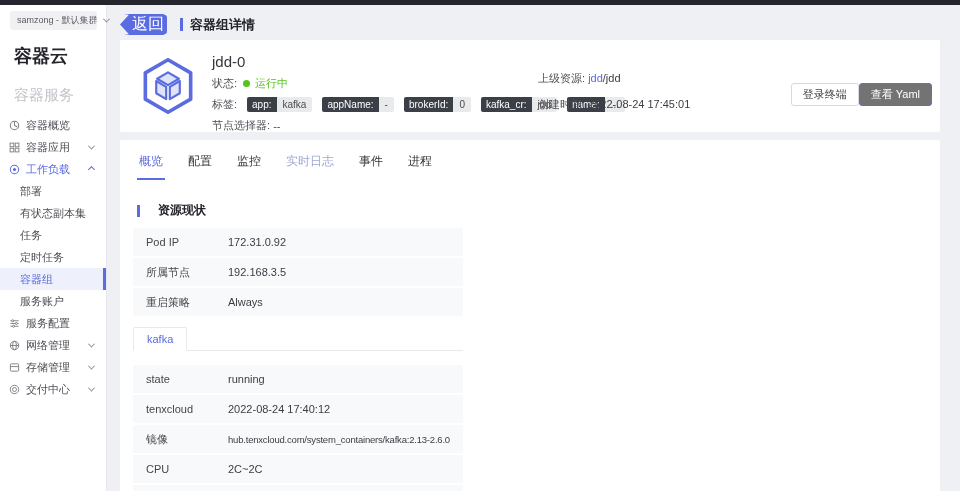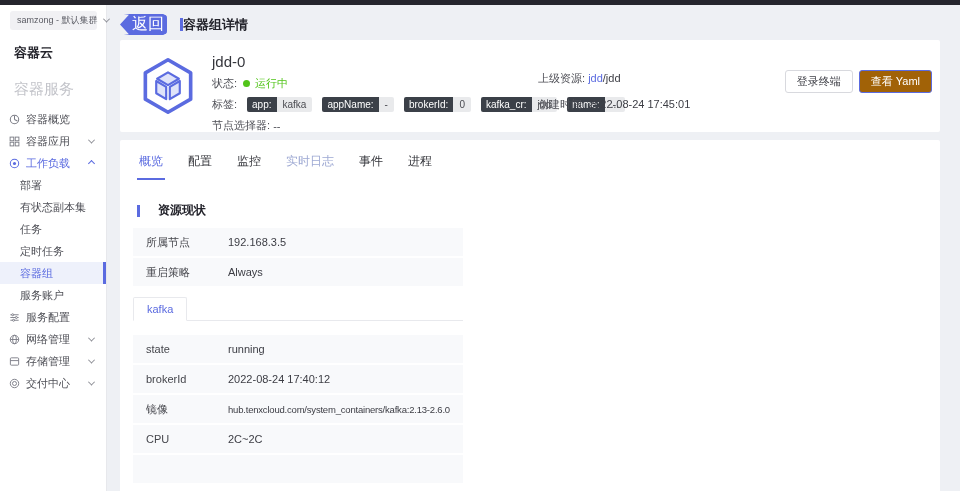--- a/index.html
+++ b/index.html
@@ -5,63 +5,63 @@
   * { box-sizing: border-box; margin: 0; padding: 0; }
   html,body { width:960px; height:491px; }
   body { font-family: "Liberation Sans", "DejaVu Sans", sans-serif; background:#eef0f4; }
   .page { width:960px; height:491px; overflow:hidden; position:relative; background:#eef0f4; }
   .topbar { height:5px; background:#25252d; }
   .layout { display:flex; height:486px; }
 
   
   .sidebar { width:107px; background:#fff; border-right:1px solid #e7e8ec; flex-shrink:0; position:relative; }
   .cluster { margin:6px 9px 0 10px; background:#f1f1f4; border-radius:3px; height:19px; display:flex; align-items:center; justify-content:space-between; padding:0 7px; font-size:9px; color:#5a5b63; cursor:pointer; white-space:nowrap; }
-  .app-title { font-size:13px; font-weight:bold; color:#23232b; margin:14px 0 0 14px; }
+  .app-title { font-size:18px; font-weight:bold; color:#23232b; margin:14px 0 0 14px; }
   .section-label { font-size:15px; color:#c3c4ca; margin:18px 0 9px 14px; }
   .menu-item { height:22px; display:flex; align-items:center; padding:0 9px; font-size:11px; color:#4e4f56; cursor:pointer; position:relative; white-space:nowrap; }
   .menu-item .mi-icon { width:11px; height:11px; margin-right:6px; color:#7b7c85; flex-shrink:0; }
   .menu-item.sub { padding-left:20px; }
   .menu-item.active-parent { color:#5b6be0; }
   .menu-item.active-parent .mi-icon { color:#5b6be0; }
   .menu-item.active { background:#eef1fb; color:#5b6be0; }
   .menu-item.active::after { content:''; position:absolute; right:0; top:0; bottom:0; width:3px; background:#5b6be0; }
   .chev { width:5px; height:5px; border-right:1px solid #8a8b93; border-bottom:1px solid #8a8b93; margin-left:auto; margin-right:3px; flex-shrink:0; }
   .chev.down { transform:rotate(45deg) translate(-1px,-1px); }
   .chev.up { transform:rotate(-135deg); }
   .active-parent .chev { border-color:#5b6be0; }
   .cluster .chev { margin-left:6px; }
 
   
   .main { flex:1; padding:0 20px 0 13px; }
   .page-header { height:35px; display:flex; align-items:center; gap:13px; padding-top:4px; }
   .back-btn { width:47px; height:21px; background:#5b6be0; color:#fff; font-size:16px; display:flex; align-items:center; justify-content:center; padding-left:9px; border:none; cursor:pointer; clip-path:polygon(0 50%, 19% 4%, 8% 0, 92% 0, 100% 8%, 100% 92%, 92% 100%, 8% 100%, 19% 96%); border-radius:4px; }
-  .page-title { display:flex; align-items:center; }
+  .page-title { display:flex; align-items:center; gap:7px; }
   .title-bar { width:3px; height:13px; background:#5b6be0; }
   .page-title span { font-size:13px; font-weight:bold; color:#23232b; }
 
   
   .pod-card { background:#fff; border-radius:2px; height:92px; position:relative; display:flex; padding:0 16px; }
   .pod-icon { width:58px; height:62px; margin:15px 15px 0 3px; flex-shrink:0; }
   .pod-info { margin-top:13px; }
   .pod-name { font-size:15px; color:#35363c; }
   .pod-line { display:flex; align-items:center; font-size:11px; color:#4e4f56; margin-top:6px; }
   .status-dot { width:7px; height:7px; border-radius:50%; background:#52c41a; margin:0 5px 0 6px; }
   .status-text { color:#52c41a; }
   .tags { display:flex; align-items:center; gap:10px; margin-top:6px; font-size:11px; color:#4e4f56; }
   .tag { display:inline-flex; font-size:10px; border-radius:2px; overflow:hidden; }
   .tag .tk { background:#3b4048; color:#fff; padding:2px 5px; }
   .tag .tv { background:#e9eaec; color:#4b4c52; padding:2px 6px; }
   .pod-meta { position:absolute; left:418px; top:31px; font-size:11px; color:#4e4f56; }
   .pod-meta div { margin-bottom:11px; white-space:nowrap; }
   .link { color:#5b6be0; cursor:pointer; }
   .meta-val { color:#3c3d44; }
-  .pod-actions { position:absolute; top:30px; right:8px; display:flex; gap:6px; }
+  .pod-actions { position:absolute; top:43px; right:8px; display:flex; }
   .btn { height:23px; font-size:11px; padding:0 11px; border-radius:3px; cursor:pointer; display:flex; align-items:center; }
   .btn.ghost { background:#fff; border:1px solid #d8d9de; color:#42434a; }
-  .btn.primary { background:#a16207; border:1px solid #5b6be0; color:#fff; }
+  .btn.primary { background:#737373; border:1px solid #5b6be0; color:#fff; }
 
   
   .content-card { background:#fff; border-radius:2px; margin-top:8px; height:432px; padding:0 17px 0 13px; overflow:hidden; }
   .tabs { display:flex; gap:21px; padding-top:13px; margin-left:4px; font-size:12px; color:#33343a; }
   .tab { padding:0 2px 8px 2px; cursor:pointer; }
   .tab.active { color:#5b6be0; border-bottom:2px solid #5b6be0; }
   .tab.muted { color:#9ea9d3; }
   .section-title { margin-top:22px; margin-left:4px; display:flex; align-items:center; gap:18px; }
   .section-title .bar { width:3px; height:12px; background:#5b6be0; }
   .section-title span { font-size:12px; font-weight:bold; color:#23232b; }
@@ -244,40 +244,44 @@
           <span class="tab">进程</span>
         </div>
 
         <div class="section-title">
           <span class="bar"></span>
           <span>资源现状</span>
         </div>
 
         <div class="data-table">
           <div class="row">
+            <span class="label">Pod IP</span>
+            <span class="value">172.31.0.92</span>
+          </div>
+          <div class="row">
             <span class="label">所属节点</span>
             <span class="value">192.168.3.5</span>
           </div>
           <div class="row">
             <span class="label">重启策略</span>
             <span class="value">Always</span>
           </div>
         </div>
 
         <div class="ct-bar">
           <span class="container-tab">kafka</span>
         </div>
 
         <div class="data-table container-table">
           <div class="row">
             <span class="label">state</span>
             <span class="value">running</span>
           </div>
           <div class="row">
-            <span class="label">brokerId</span>
+            <span class="label">tenxcloud</span>
             <span class="value">2022-08-24 17:40:12</span>
           </div>
           <div class="row">
             <span class="label">镜像</span>
             <span class="value">hub.tenxcloud.com/system_containers/kafka:2.13-2.6.0</span>
           </div>
           <div class="row">
             <span class="label">CPU</span>
             <span class="value">2C~2C</span>
           </div>

